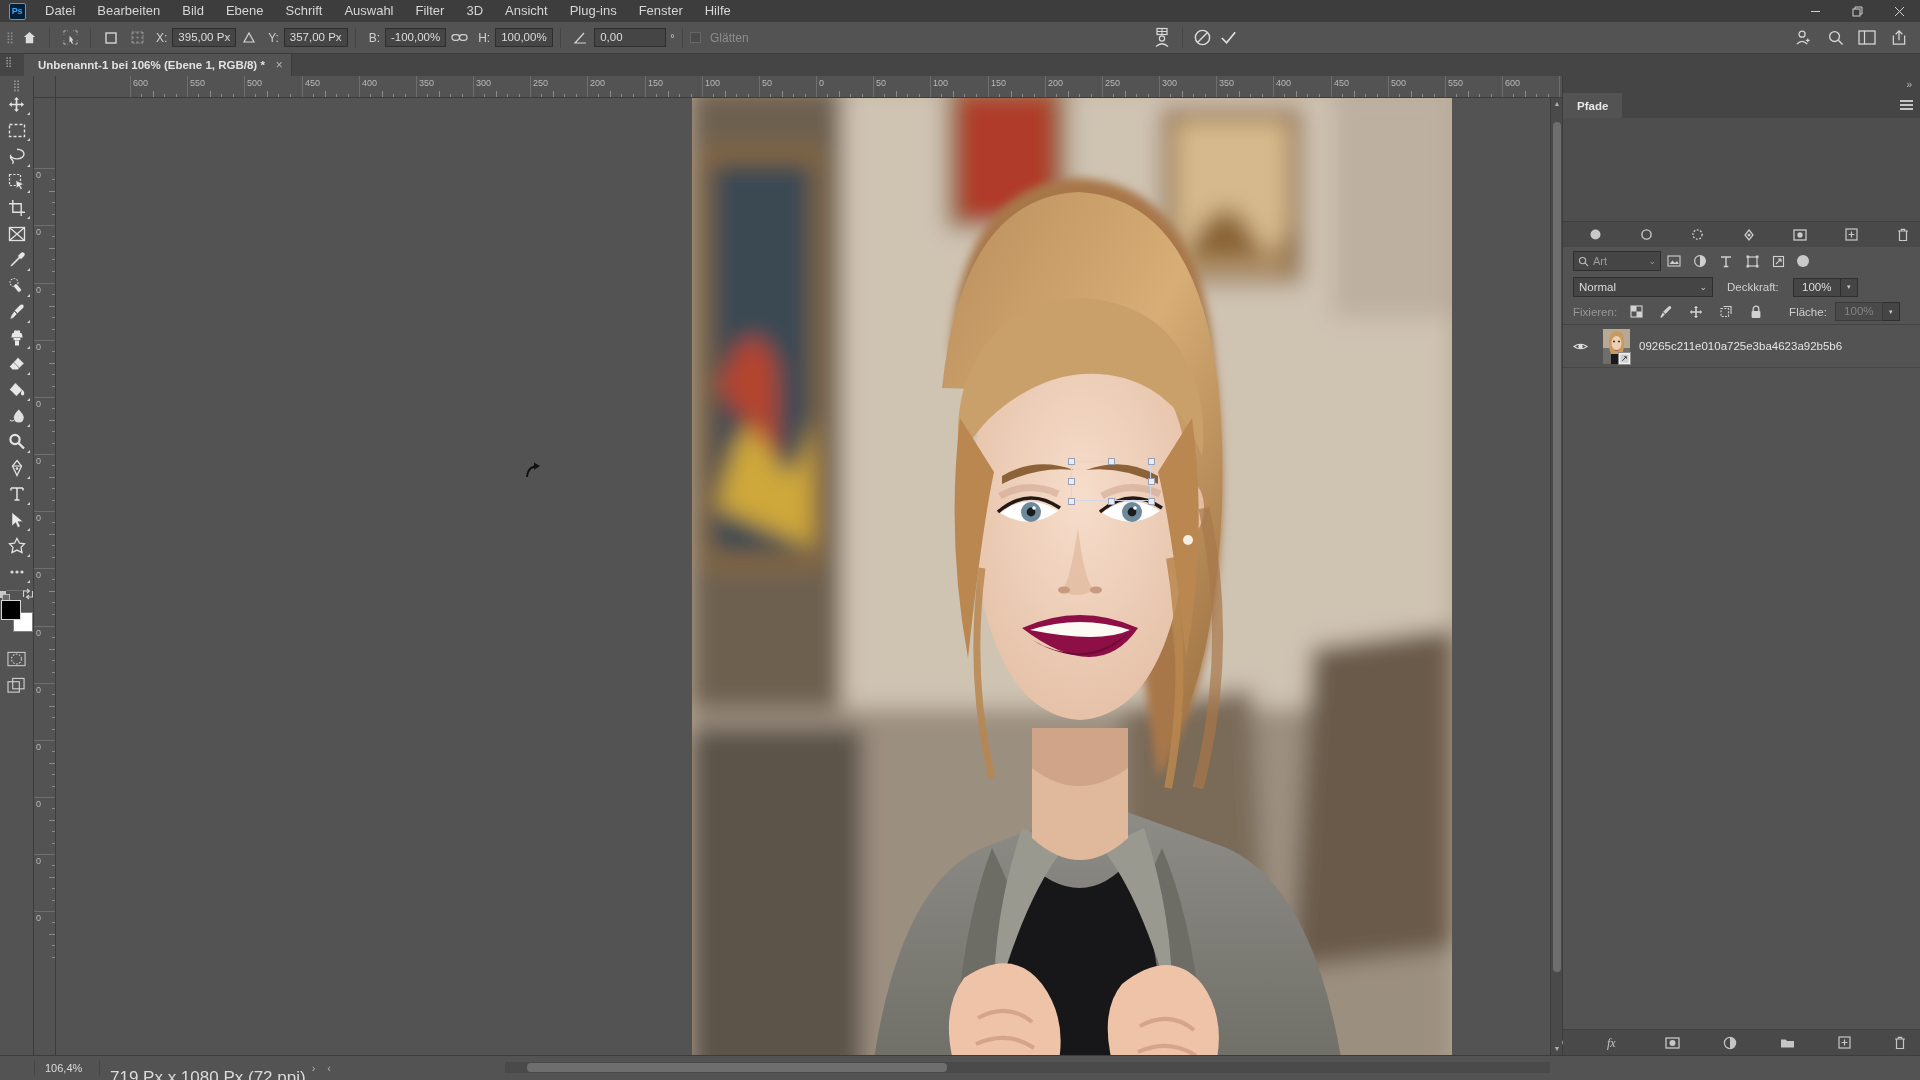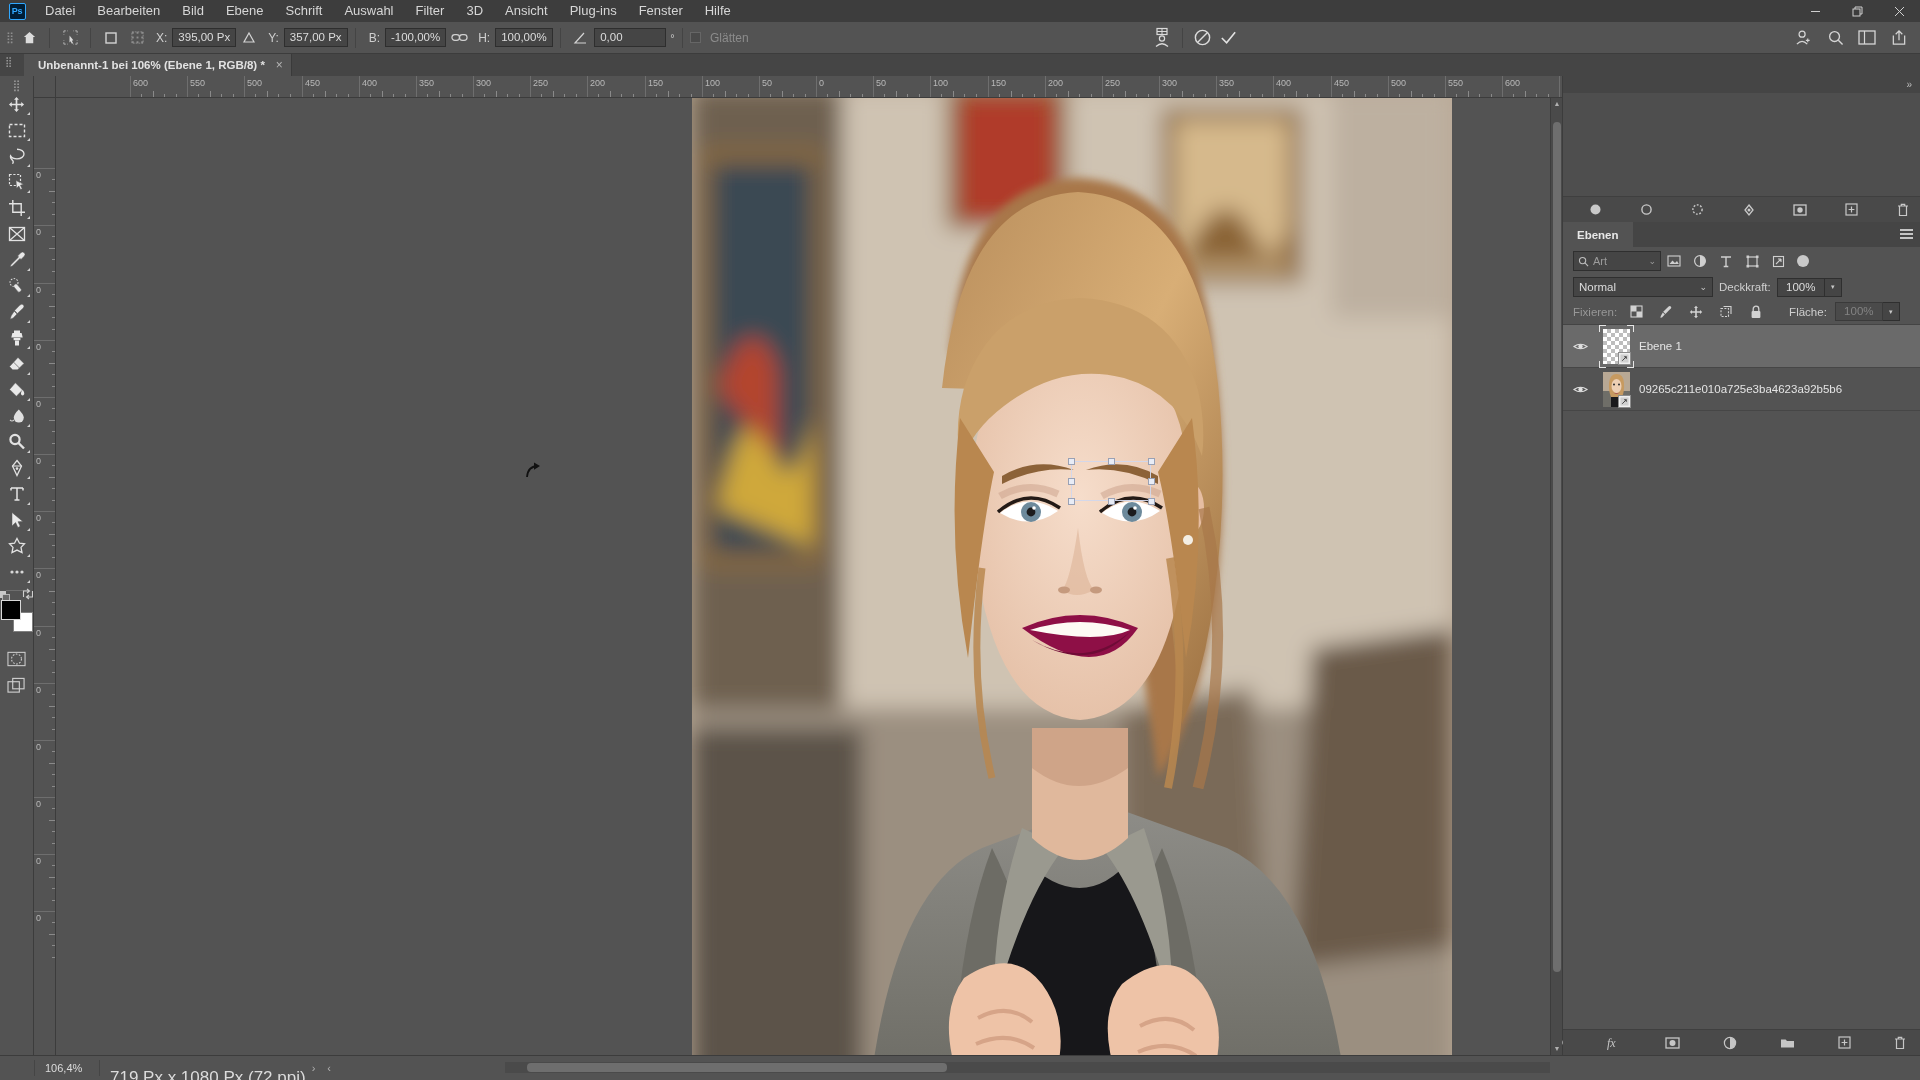--- a/index.html
+++ b/index.html
@@ -103,21 +103,21 @@
     display:flex; align-items:center; justify-content:flex-end; padding-right:10px; gap:12px; }
   .pf-icon { width:18px; height:18px; display:flex; align-items:center; justify-content:center; color:#c6c6c6;margin-left:25px; }
 
   
   #layers-panel { flex:1; display:flex; flex-direction:column; }
   #layer-filter { height:28px; background:#535353; display:flex; align-items:center; padding:0 10px; gap:0; }
   #lf-select { width:88px; height:20px; background:#454545; border:1px solid #2f2f2f; display:flex;
     align-items:center; padding:0 4px; font-size:11px; color:#9b9b9b; gap:4px; }
   .lf-ico { width:26px; height:22px; display:flex; align-items:center; justify-content:center; color:#cfcfcf; }
   #lf-toggle { width:12px;height:12px;border-radius:50%; background:#c9c9c9; margin-left:6px; }
-  #blend-row { height:24px; display:flex; align-items:center; padding:0 10px; gap:6px; }
+  #blend-row { height:24px; display:flex; align-items:center; padding:0 10px; gap:14px; }
   .sel { background:#454545; border:1px solid #2f2f2f; height:20px; display:flex; align-items:center;
     padding:0 5px; font-size:11.5px; color:#dcdcdc; justify-content:space-between; }
   #blend-sel { width:140px; }
   .small-label { font-size:11.5px; color:#cfcfcf; }
   #opacity-val { background:#454545; border:1px solid #2f2f2f; height:19px; min-width:48px; line-height:17px;
     font-size:11.5px; text-align:center; color:#dcdcdc; }
   .spin { width:17px;height:19px;background:#454545;border:1px solid #2f2f2f;border-left:none;
     display:flex;align-items:center;justify-content:center;font-size:7px;color:#c8c8c8;}
   #lock-row { height:25px; display:flex; align-items:center; padding:0 10px; gap:8px; }
   .lock-ico { width:22px; height:20px; display:flex; align-items:center; justify-content:center; color:#d2d2d2;}
@@ -880,20 +880,28 @@
     <div id="vscroll">
       <div id="vs-up">▲</div>
       <div id="vthumb"></div>
       <div id="vs-dn">▼</div>
     </div>
   </div>
 
   <div id="rightdock">
     <div id="dock-collapse">»</div>
 
+    <div class="panel-tabs">
+      <div class="panel-tab">Pfade</div>
+      <div class="panel-menu">
+          <span></span>
+          <span></span>
+          <span></span>
+        </div>
+    </div>
     <div id="paths-body"></div>
     <div class="panel-footer">
       <div class="pf-icon">
         <svg width="13" height="13" viewBox="0 0 13 13">
             <circle cx="6.5" cy="6.5" r="5" fill="#c9c9c9"></circle>
           </svg>
         </div>
       <div class="pf-icon">
         <svg width="13" height="13" viewBox="0 0 13 13">
             <circle cx="6.5" cy="6.5" r="4.6" fill="none" stroke="#c9c9c9" stroke-width="1.4"></circle>
@@ -923,28 +931,20 @@
           </svg>
         </div>
       <div class="pf-icon">
         <svg width="12" height="14" viewBox="0 0 12 14">
             <path d="M1 3 H11 M2.5 3 V12.5 H9.5 V3 M4.3 3 V1.3 H7.7 V3" fill="none" stroke="#c9c9c9" stroke-width="1.2"></path>
           </svg>
         </div>
     </div>
 
     <div id="layers-panel">
-      <div class="panel-tabs">
-        <div class="panel-tab">Ebenen</div>
-        <div class="panel-menu">
-            <span></span>
-            <span></span>
-            <span></span>
-          </div>
-      </div>
 
       <div id="layer-filter">
         <div id="lf-select">
           <svg width="11" height="11" viewBox="0 0 12 12">
               <circle cx="5" cy="5" r="3.4" fill="none" stroke="#bdbdbd" stroke-width="1.2"></circle>
               <path d="M7.6 7.6 L11 11" stroke="#bdbdbd" stroke-width="1.2"></path>
             </svg>
           <span>Art</span>
           <span style="margin-left:auto;font-size:9px;color:#9b9b9b">⌄</span>
         </div>
@@ -1033,45 +1033,20 @@
         </div>
         <span class="small-label" style="margin-left:14px">Fläche:</span>
         <div style="display:flex">
           <div id="fill-val">100%</div>
           <div class="spin">▾</div>
         </div>
       </div>
 
       <div id="layer-list">
 
-        <div class="layer-row selected">
-          <div class="eye">
-            <svg width="15" height="11" viewBox="0 0 16 11">
-                <path d="M1 5.5 q7-5 14 0 q-7 5 -14 0z" fill="none" stroke="#e0e0e0" stroke-width="1.1"></path>
-                <circle cx="8" cy="5.5" r="2.3" fill="#e0e0e0"></circle>
-              </svg>
-          </div>
-          <div class="thumb-wrap">
-            <div class="thumb checker">
-              <div class="thumb-brackets">
-                <i style="left:0;top:0;border-right:none;border-bottom:none;"></i>
-                <i style="right:0;top:0;border-left:none;border-bottom:none;"></i>
-                <i style="left:0;bottom:0;border-right:none;border-top:none;"></i>
-                <i style="right:0;bottom:0;border-left:none;border-top:none;"></i>
-              </div>
-              <div class="smart-badge">
-                <svg width="9" height="9" viewBox="0 0 10 10">
-                    <rect x="0.5" y="0.5" width="9" height="9" fill="#cfcfcf"></rect>
-                    <path d="M2.5 7.5 L7 3 M7 3 H4.6 M7 3 V5.4" stroke="#3a3a3a" stroke-width="1" fill="none"></path>
-                  </svg>
-              </div>
-            </div>
-          </div>
-          <span class="layer-name">Ebene 1</span>
-        </div>
 
         <div class="layer-row">
           <div class="eye">
             <svg width="15" height="11" viewBox="0 0 16 11">
                 <path d="M1 5.5 q7-5 14 0 q-7 5 -14 0z" fill="none" stroke="#e0e0e0" stroke-width="1.1"></path>
                 <circle cx="8" cy="5.5" r="2.3" fill="#e0e0e0"></circle>
               </svg>
           </div>
           <div class="thumb-wrap">
             <div class="thumb" style="overflow:visible">

